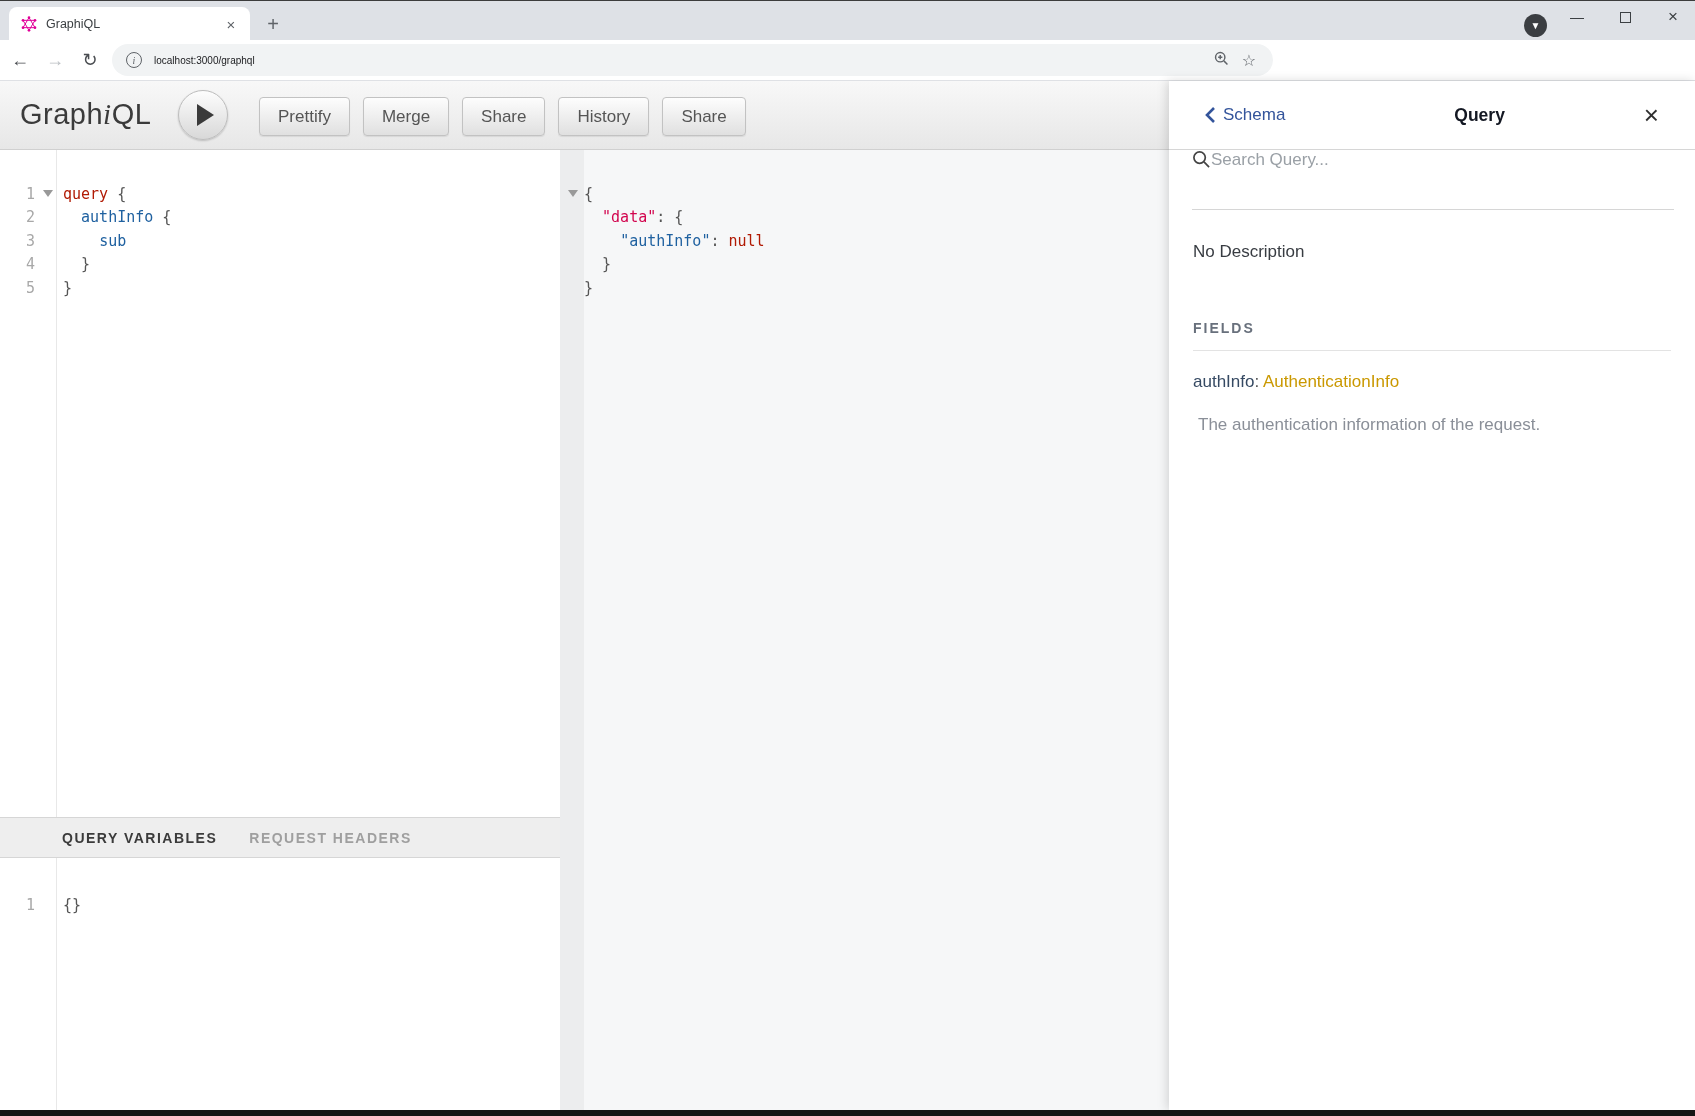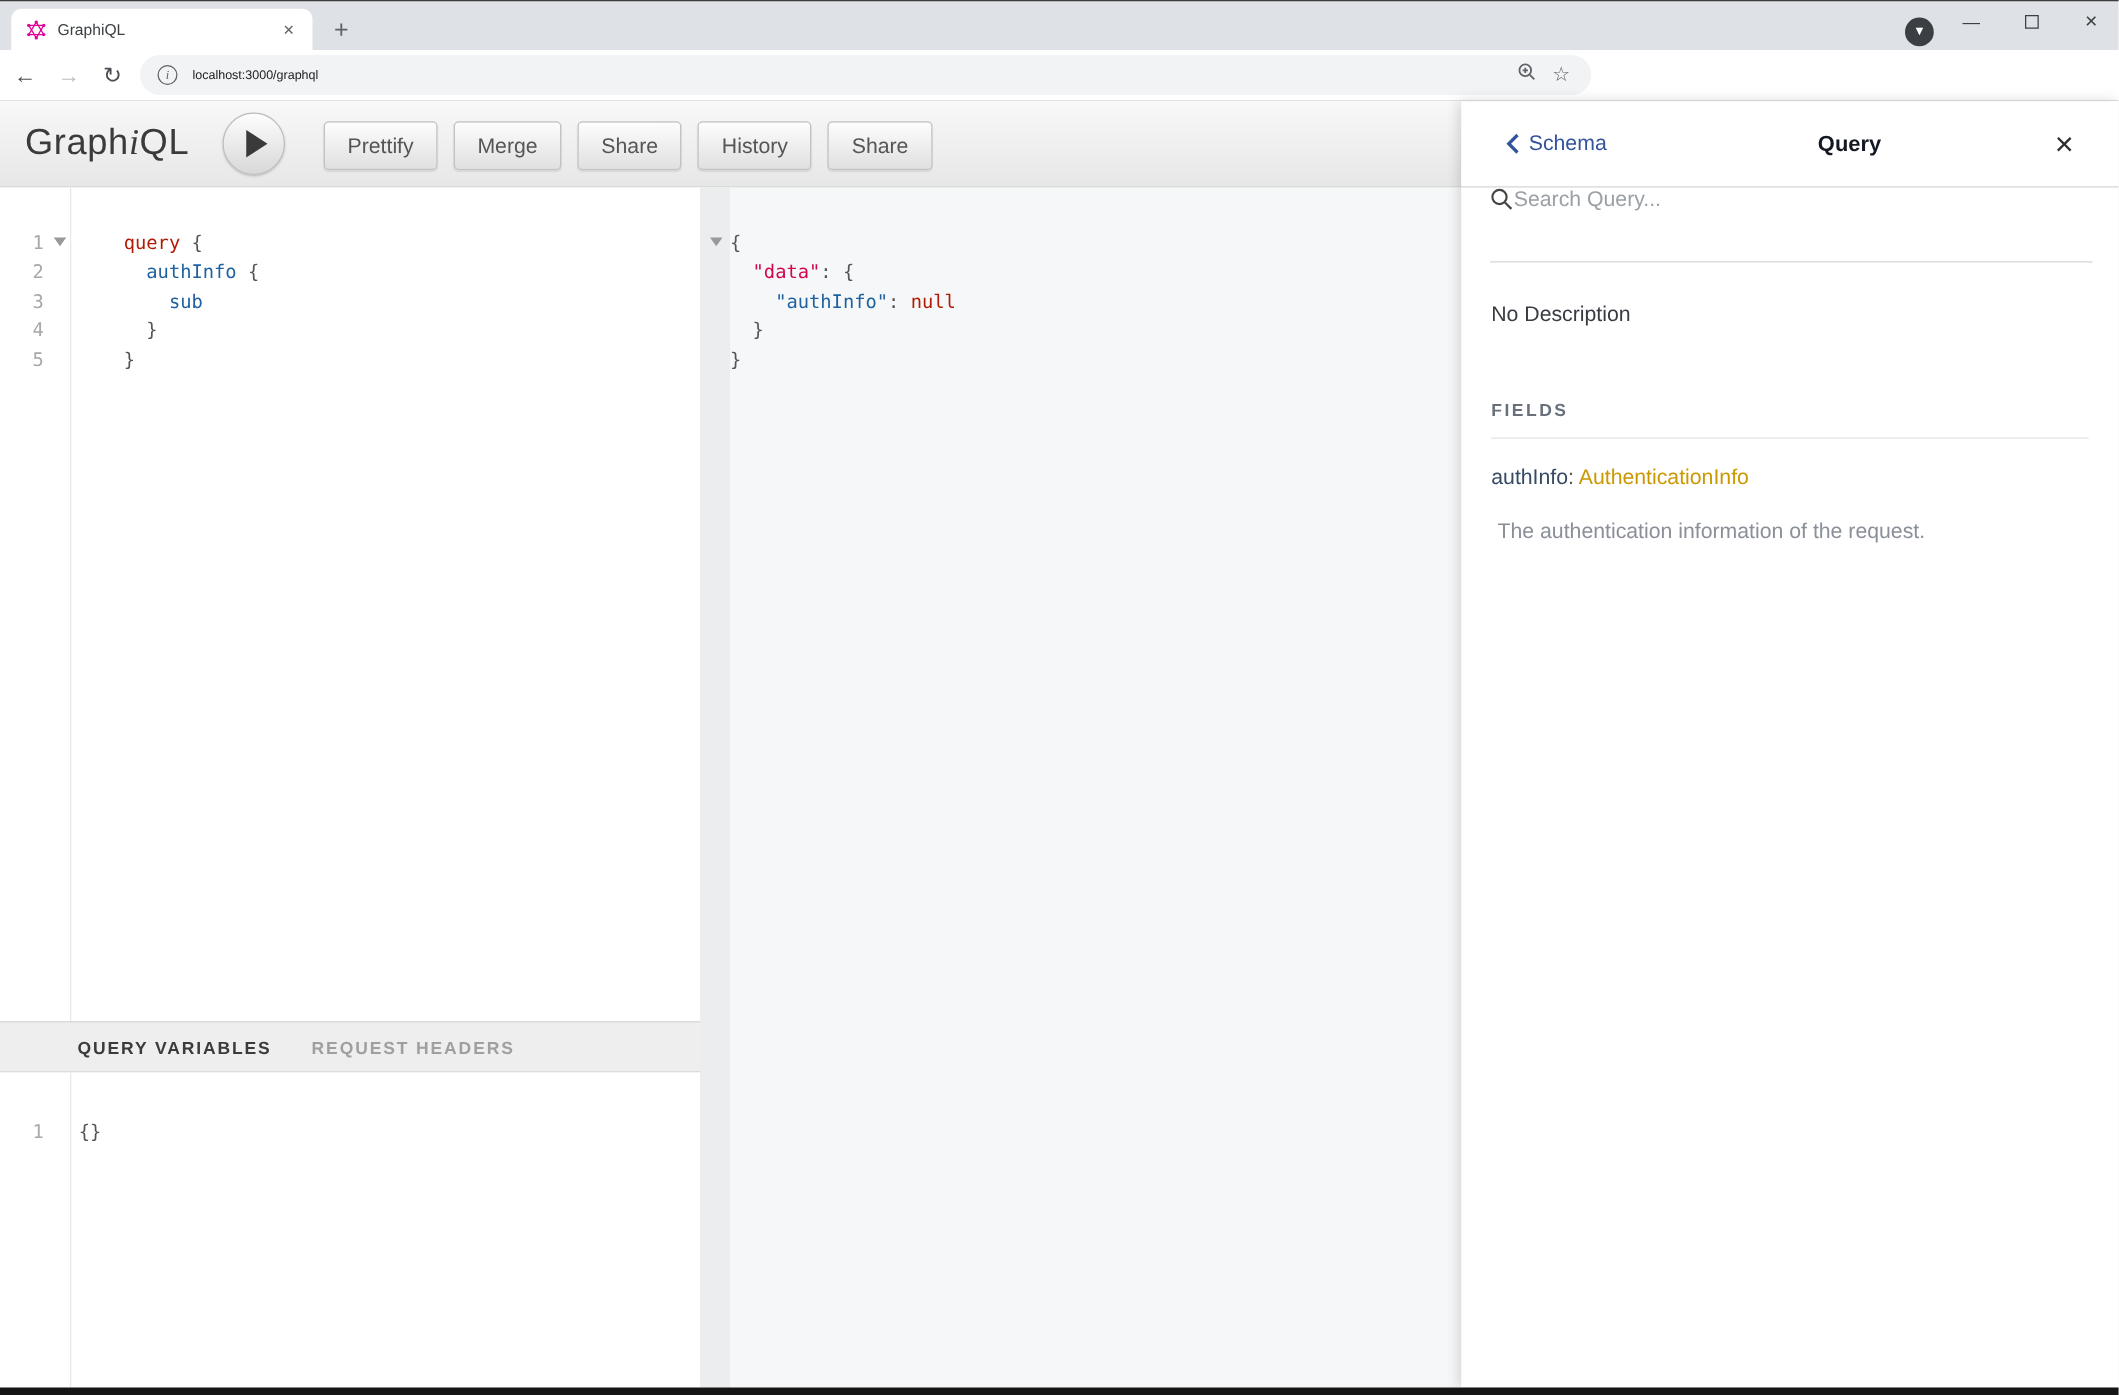--- a/index.html
+++ b/index.html
@@ -43,21 +43,21 @@
   .playbtn { position:absolute; left:178px; top:9px; width:50px; height:50px; border-radius:50%; background:linear-gradient(#fdfdfd,#d8d8d8); border:1px solid #bdbdbd; box-shadow:0 1px 2px rgba(0,0,0,0.2); display:flex; align-items:center; justify-content:center; cursor:pointer; }
   .playbtn .tri { width:0; height:0; border-left:17px solid #3a3a3a; border-top:11px solid transparent; border-bottom:11px solid transparent; margin-left:5px; }
   .toolbtns { position:absolute; left:259px; top:16px; display:flex; gap:13px; }
   .toolbtn { height:39px; padding:0 18px; background:linear-gradient(#fdfdfd,#e0e0e0); border:1px solid #c2c2c2; border-radius:4px; font-size:17px; color:#555; display:flex; align-items:center; box-shadow:0 1px 1px rgba(0,0,0,0.08); cursor:pointer; }
 
   
   .code, .gutter-nums { font-family:"DejaVu Sans Mono", monospace; font-size:15px; line-height:23.4px; white-space:pre; }
   .query-pane { position:absolute; left:0; top:69px; width:560px; height:667px; background:#fff; }
   .query-pane .gutter { position:absolute; left:0; top:0; width:57px; height:100%; border-right:1px solid #e8e8e8; }
   .gutter-nums { position:absolute; top:33px; right:21px; text-align:right; color:#a8a8a8; }
-  .query-pane .code { position:absolute; left:63px; top:33px;margin-left:36px; }
+  .query-pane .code { position:absolute; left:63px; top:33px; }
   .fold-arrow { position:absolute; width:0; height:0; border-left:5px solid transparent; border-right:5px solid transparent; border-top:7px solid #999; cursor:pointer; }
   .fold-q { left:43px; top:40px; }
 
   .tk-kw { color:#B11A04; } .tk-prop { color:#1F61A0; } .tk-pun { color:#555555; } .tk-def { color:#D2054E; }
 
   .result-pane { position:absolute; left:560px; top:69px; width:609px; height:960px; background:#f6f7f8; }
   .result-pane .rgutter { position:absolute; left:0; top:0; width:24px; height:100%; background:#ecedee; }
   .result-pane .code { position:absolute; left:24px; top:33px; }
   .fold-r { left:8px; top:40px; }
 

